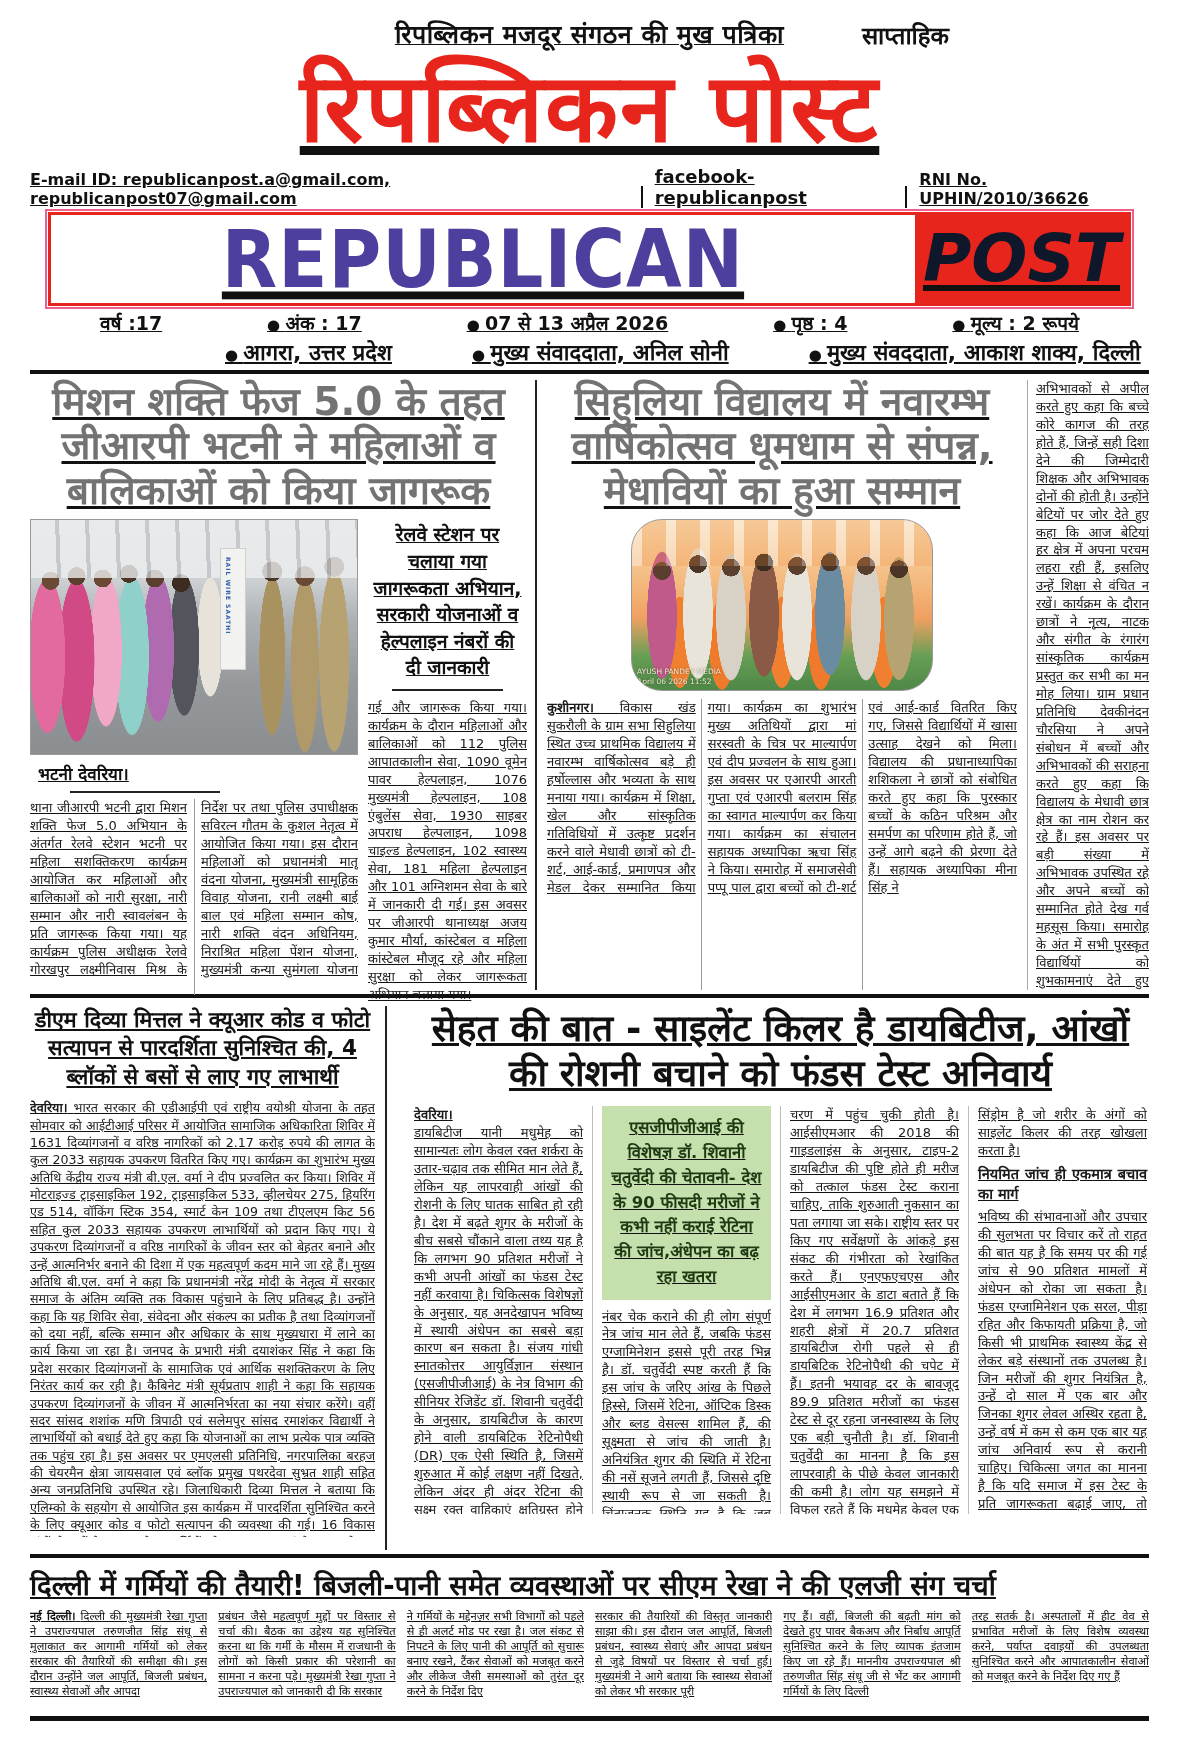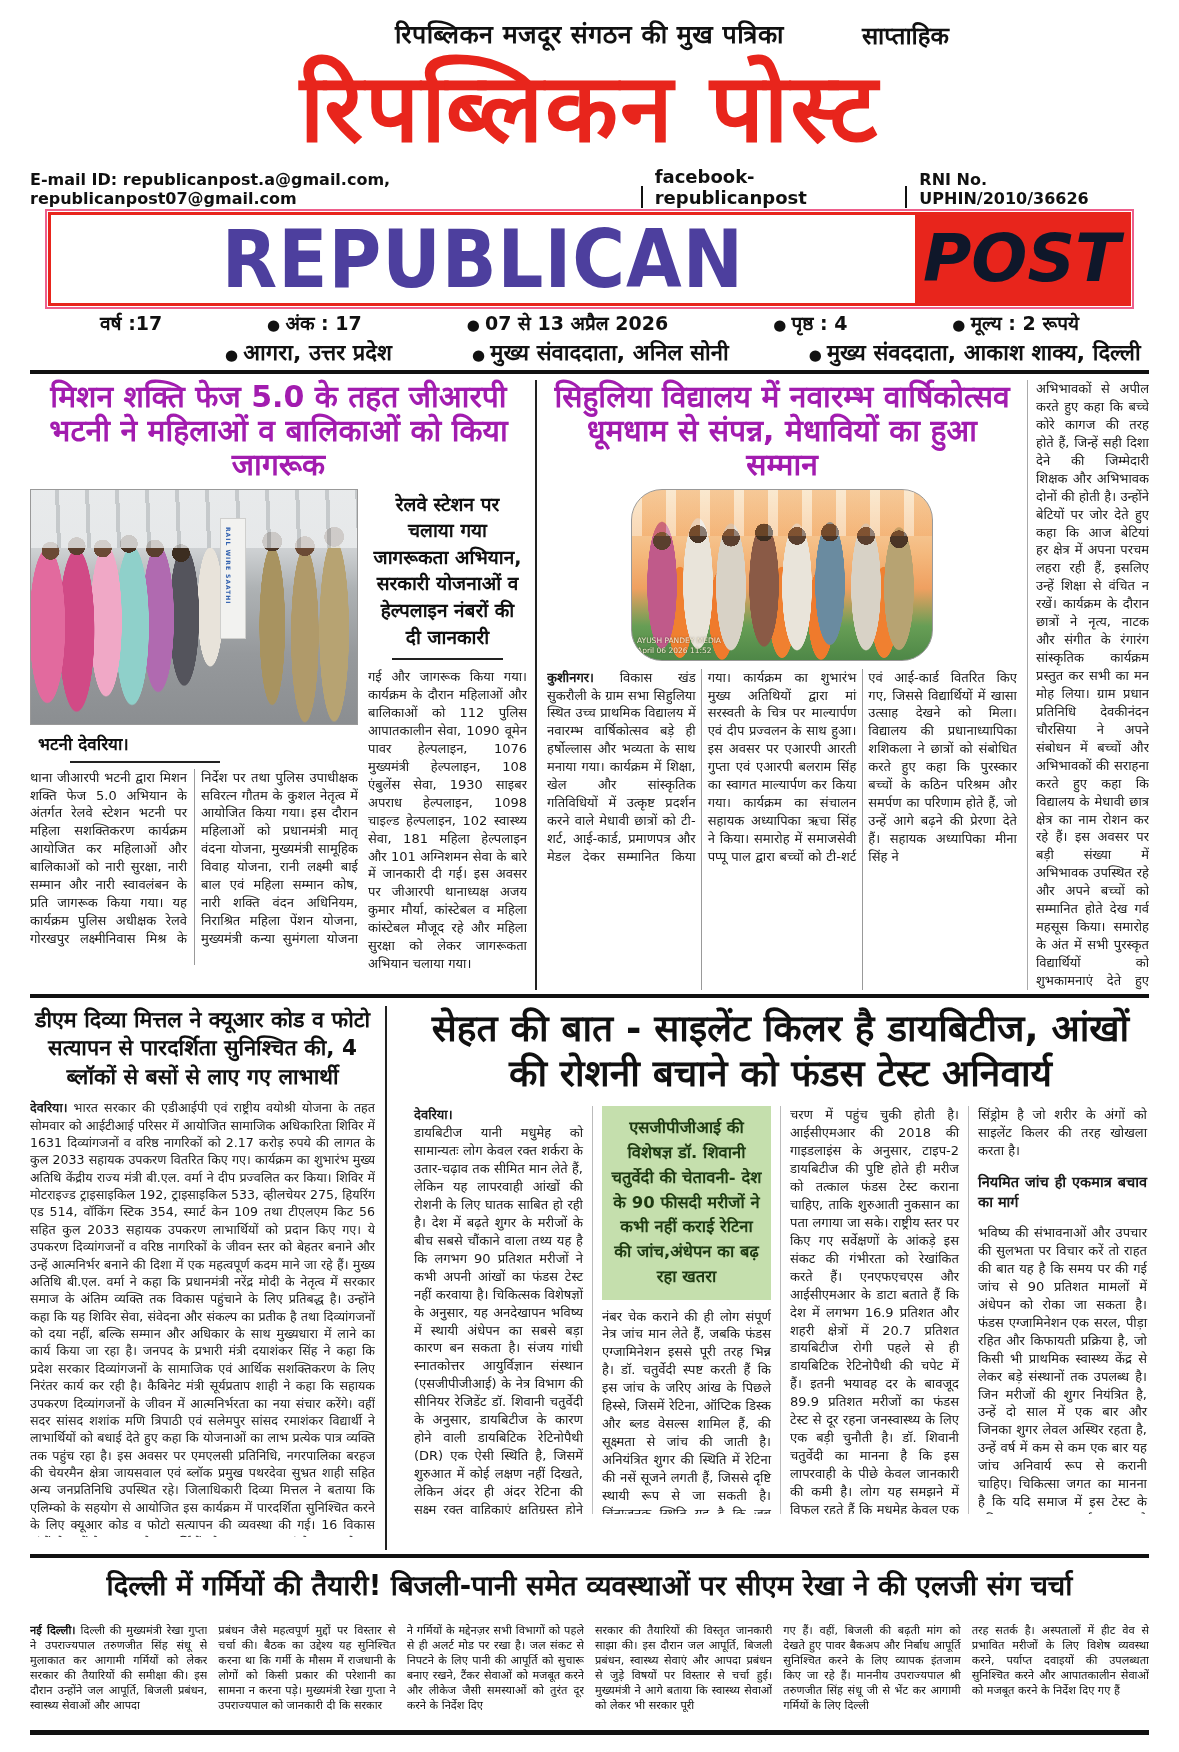--- a/index.html
+++ b/index.html
@@ -1,38 +1,38 @@
 <!DOCTYPE html>
 <html lang="hi"><head>
 <meta charset="utf-8">
 <style>
   * { margin:0; padding:0; box-sizing:border-box; }
   html,body { background:#fff; }
   body { font-family:"DejaVu Sans","Liberation Sans",sans-serif; color:#111; }
-  .page { width:1179px; height:1752px; margin:0 auto; background:#fff; overflow:hidden; position:relative; padding-top:4px; }
+  .page { width:1179px; height:1752px; margin:0 auto; background:#fff; overflow:hidden; position:relative; padding-top:4px;text-decoration:underline; }
 
   
   .masthead { padding:2px 30px 0 30px; position:relative; }
   .tagline-row { position:relative; height:46px; text-align:center; padding-top:10px; }
   .tagline { font-size:25px; font-weight:bold; letter-spacing:0.5px; }
   .weekly { position:absolute; right:200px; top:12px; font-size:24px; font-weight:bold; }
   .paper-title { text-align:center; color:#e8251c; font-weight:bold; font-size:95px; line-height:1.18; height:128px; overflow:hidden; letter-spacing:2px; }
   .contact-row { display:flex; justify-content:center; align-items:flex-end; font-size:16px; font-weight:bold; height:28px; }
   .vsep { display:inline-block; width:0; border-left:2px solid #111; height:22px; margin:0 12px; }
   .fb { font-size:18px; }
   .banner { margin:4px 18px 0 18px; border:3px solid #e8251c; outline:2px solid #ee5f8c; outline-offset:1px; height:94px; display:flex; align-items:stretch; background:#fff; overflow:hidden; }
   .banner-left { flex:1; color:#4d3f9e; font-weight:bold; font-size:72px; letter-spacing:1px; text-align:center; line-height:88px; transform:scaleY(1.12); }
   .banner-right { background:#e8251c; color:#0f172a; font-weight:bold; font-style:italic; font-size:66px; line-height:88px; padding:0 8px; }
   .info-row1 { display:flex; justify-content:space-between; padding:4px 70px 0 70px; font-size:19px; font-weight:bold; height:30px; }
   .info-row2 { display:flex; padding:0 0 2px 195px; gap:80px; font-size:22px; font-weight:bold; height:30px; }
   .bullet::before { content:"● "; font-size:15px; }
   .rule-h { border-top:4px solid #111; margin:4px 30px 0 30px; }
 
   
-  .headline-lg { font-size:30px; line-height:1.14; font-weight:bold; text-align:center; color:#a21caf; }
+  .headline-lg { font-size:39px; line-height:1.14; font-weight:bold; text-align:center; color:#737373; }
   .bodytext { font-size:13px; line-height:1.38; text-align:justify; color:#1a1a1a; }
   .dateline { font-weight:bold; }
   .rule-v { width:2px; background:#222; flex:none; }
 
   
   .row-top { display:flex; padding:6px 30px 0 30px; height:616px; }
   .art-mission { width:505px; flex:none; padding-right:8px; }
   .m-cols { display:flex; gap:10px; margin-top:6px; height:500px; }
   .m-left { width:328px; flex:none; }
   .photo { position:relative; overflow:hidden; border:1px solid #999; }
@@ -108,25 +108,25 @@
   .art-dm { width:355px; flex:none; padding-right:10px; }
   .dm-head { font-size:21.5px; line-height:1.32; font-weight:bold; text-align:center; margin-bottom:8px; }
   .dm-body { height:438px; overflow:hidden; font-size:12.6px; }
   .art-health { flex:1; padding-left:25px; }
   .health-head { font-size:37px; line-height:1.22; font-weight:bold; text-align:center; margin-bottom:10px; }
   .h-cols { display:flex; gap:0; height:408px; overflow:hidden; }
   .hc { flex:1; padding:0 9px; border-right:1px solid #bbb; overflow:hidden; }
   .hc:first-child { padding-left:2px; }
   .hc:last-child { border-right:none; padding-right:2px; }
   .greenbox { background:#c5dfad; color:#1e3a12; font-weight:bold; font-size:16.5px; line-height:1.5; text-align:center; padding:10px 8px; margin-bottom:8px; }
-  .h-subhead { font-weight:bold; font-size:14.5px; margin:12px 0; }
+  .h-subhead { font-weight:bold; font-size:14.5px; margin:4px 0; }
 
   
   .art-delhi { padding:4px 30px 0 30px; }
-  .delhi-head { font-size:27.5px; font-weight:bold; text-align:center; line-height:1.25; margin:6px 0 22px 0; }
+  .delhi-head { font-size:27.5px; font-weight:bold; text-align:left; line-height:1.25; margin:6px 0 8px 0; }
   .d-cols { display:flex; gap:11px; height:96px; overflow:hidden; }
   .dc { flex:1; font-size:11.2px; line-height:1.33; text-align:justify; overflow:hidden; }
   .bottom-bar { height:5px; background:#111; margin:10px 30px 0 30px; }
 </style>
 </head>
 <body>
 
 <div class="page">
 
   <header class="masthead">

